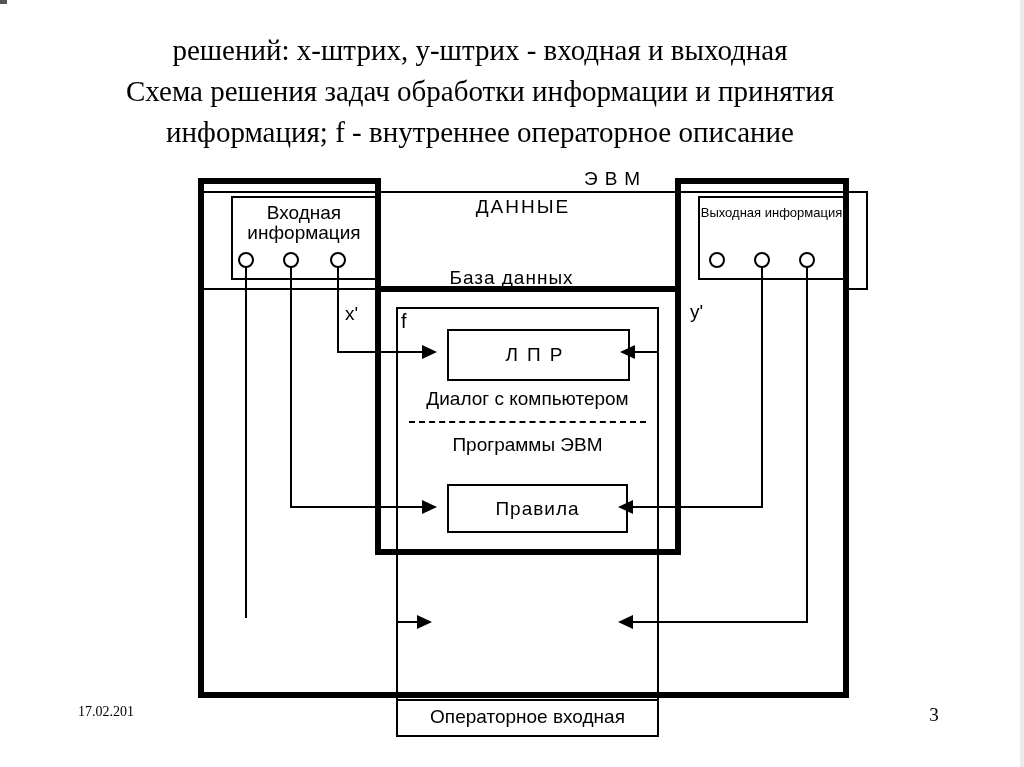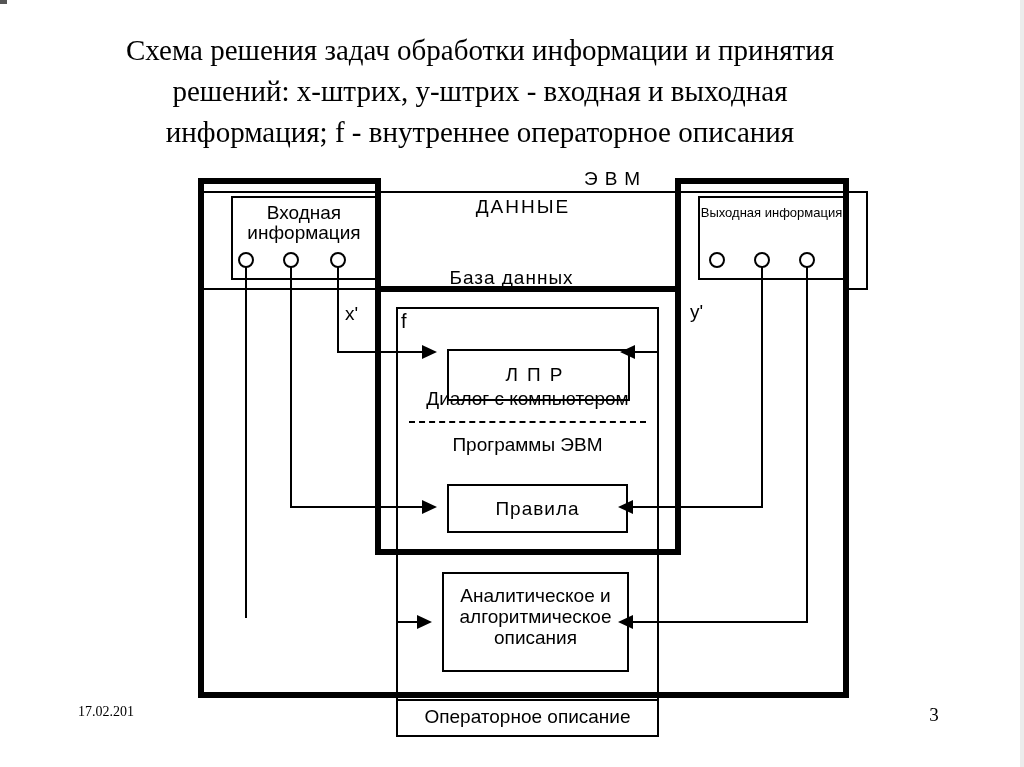--- a/index.html
+++ b/index.html
@@ -17,23 +17,23 @@
   .arr-l{width:0;height:0;border-top:7px solid transparent;border-bottom:7px solid transparent;border-right:15px solid #000;}
   .dash{border-top:2px dashed #000;background:none;}
   .wrapLbl{font-family:"Liberation Sans",sans-serif;color:#000;text-align:center;line-height:20px;}
 </style>
 </head>
 <body>
 
 <div id="canvas">
 
   <div class="abs serif center" style="left:0px;top:30px;width:960px;font-size:29px;line-height:41px;">
+    <div>решений: х-штрих, у-штрих - входная и выходная</div>
     <div>Схема решения задач обработки информации и принятия</div>
-    <div>решений: х-штрих, у-штрих - входная и выходная</div>
-    <div>информация; f - внутреннее операторное описания</div>
+    <div>информация; f - внутреннее операторное описание</div>
   </div>
 
   <div class="abs box" style="left:188px;top:191px;width:670px;height:99px;"></div>
 
   <div class="abs" style="left:204px;top:193px;width:171px;height:93px;background:#fff;"></div>
   <div class="abs" style="left:681px;top:193px;width:162px;height:97px;background:#fff;"></div>
 
   <div class="abs lbl center" style="left:188px;top:196px;width:670px;font-size:19px;letter-spacing:2px;">ДАННЫЕ</div>
   <div class="abs lbl center" style="left:188px;top:267px;width:647px;font-size:19px;letter-spacing:1px;">База данных</div>
 
@@ -62,40 +62,37 @@
   <div class="abs dot" style="left:709px;top:252px;"></div>
   <div class="abs dot" style="left:754px;top:252px;"></div>
   <div class="abs dot" style="left:799px;top:252px;"></div>
 
   <div class="abs tbox" style="left:396px;top:307px;width:263px;height:430px;"></div>
 
   <div class="abs lbl" style="left:401px;top:310px;font-size:20px;">f</div>
   <div class="abs lbl" style="left:345px;top:303px;font-size:19px;">х'</div>
   <div class="abs lbl" style="left:690px;top:301px;font-size:19px;">у'</div>
 
-  <div class="abs box center" style="left:437px;top:349px;width:183px;height:52px;line-height:48px;">
+  <div class="abs box center" style="left:437px;top:329px;width:183px;height:52px;line-height:48px;">
     <span class="lbl" style="font-size:19px;letter-spacing:9px;">ЛПР</span>
   </div>
 
   <div class="abs lbl center" style="left:400px;top:388px;width:255px;font-size:19px;">Диалог с компьютером</div>
 
   <div class="abs dash" style="left:409px;top:421px;width:237px;height:0;"></div>
 
   <div class="abs box center" style="left:437px;top:484px;width:181px;height:49px;line-height:45px;">
     <span class="lbl" style="font-size:19px;letter-spacing:1px;">Правила</span>
   </div>
 
   <div class="abs lbl center" style="left:400px;top:434px;width:255px;font-size:19px;">Программы ЭВМ</div>
 
-  <div class="abs box wrapLbl" style="left:432px;top:572px;width:187px;height:100px;padding:11px 2px 0 2px;font-size:19px;line-height:21px;">
-    <span>Аналитическое и алгоритмическое описания</span>
-  </div>
 
   <div class="abs ln" style="left:398px;top:699px;width:259px;height:2px;"></div>
-  <div class="abs lbl center" style="left:398px;top:706px;width:259px;font-size:19px;">Операторное описание</div>
+  <div class="abs lbl center" style="left:398px;top:706px;width:259px;font-size:19px;">Операторное входная</div>
 
   <div class="abs ln" style="left:245px;top:267px;width:2px;height:351px;"></div>
   <div class="abs ln" style="left:290px;top:267px;width:2px;height:241px;"></div>
   <div class="abs ln" style="left:290px;top:506px;width:133px;height:2px;"></div>
   <div class="abs arr-r" style="left:422px;top:500px;"></div>
   <div class="abs ln" style="left:337px;top:267px;width:2px;height:86px;"></div>
   <div class="abs ln" style="left:337px;top:351px;width:86px;height:2px;"></div>
   <div class="abs arr-r" style="left:422px;top:345px;"></div>
 
   <div class="abs ln" style="left:761px;top:267px;width:2px;height:241px;"></div>

